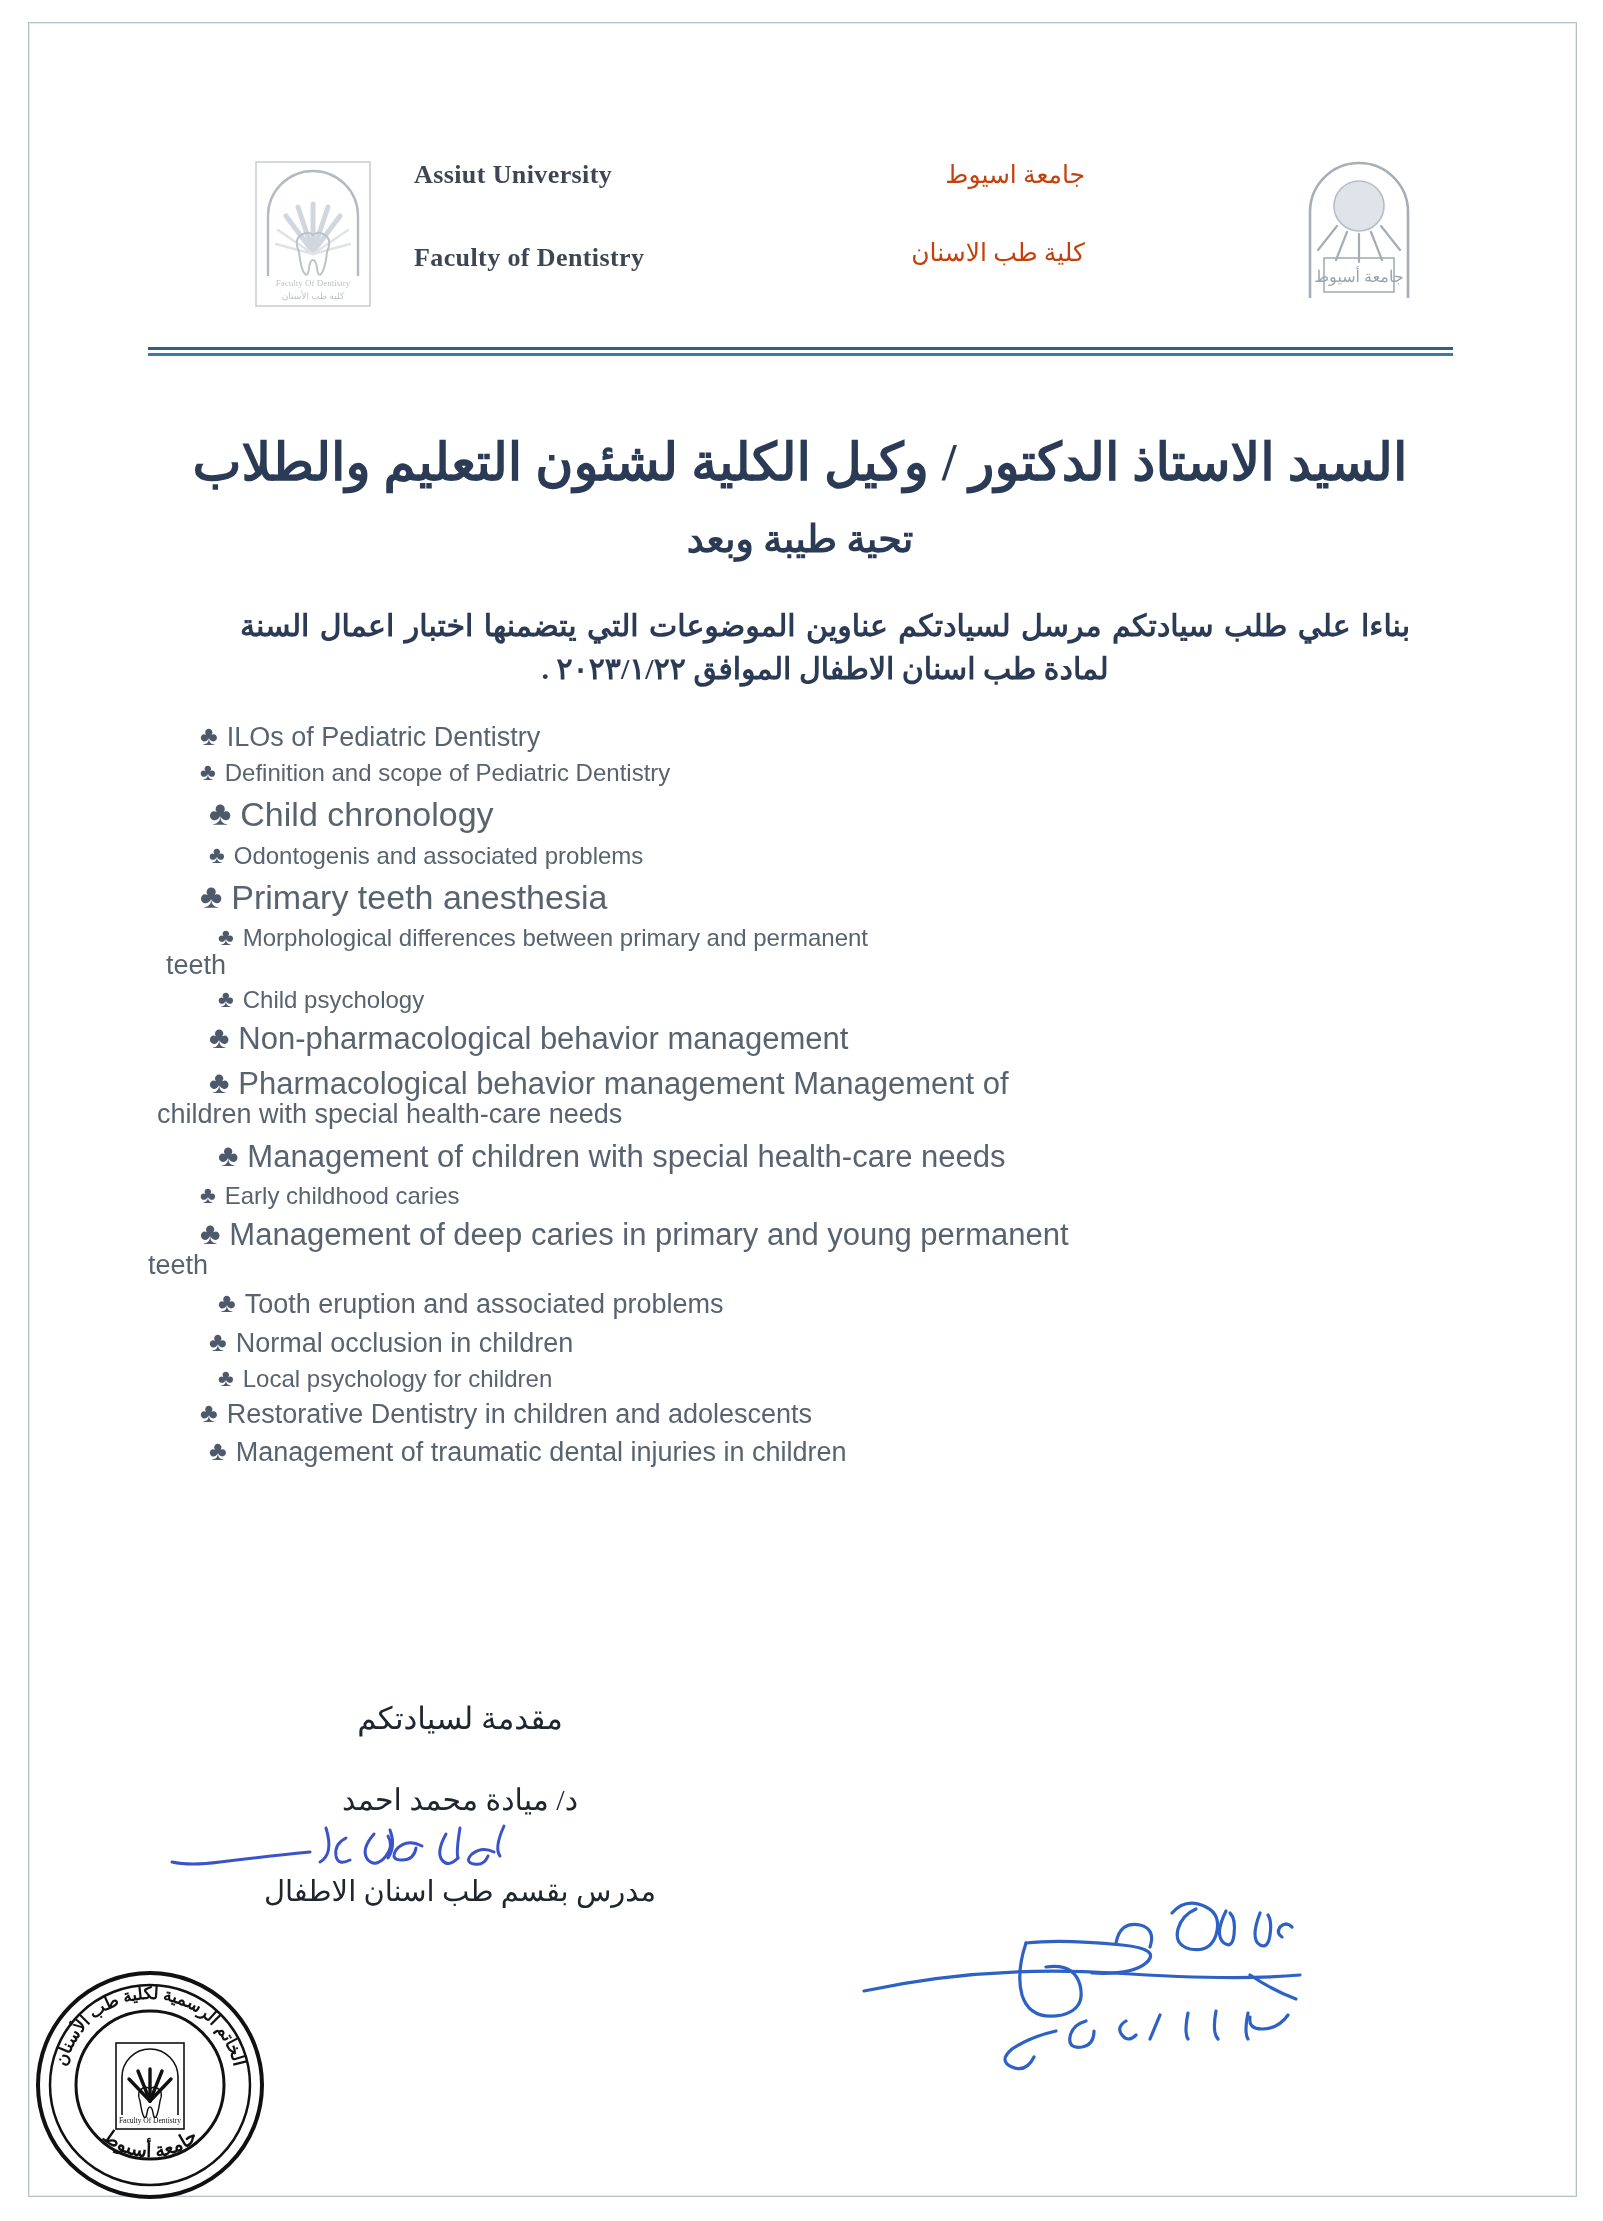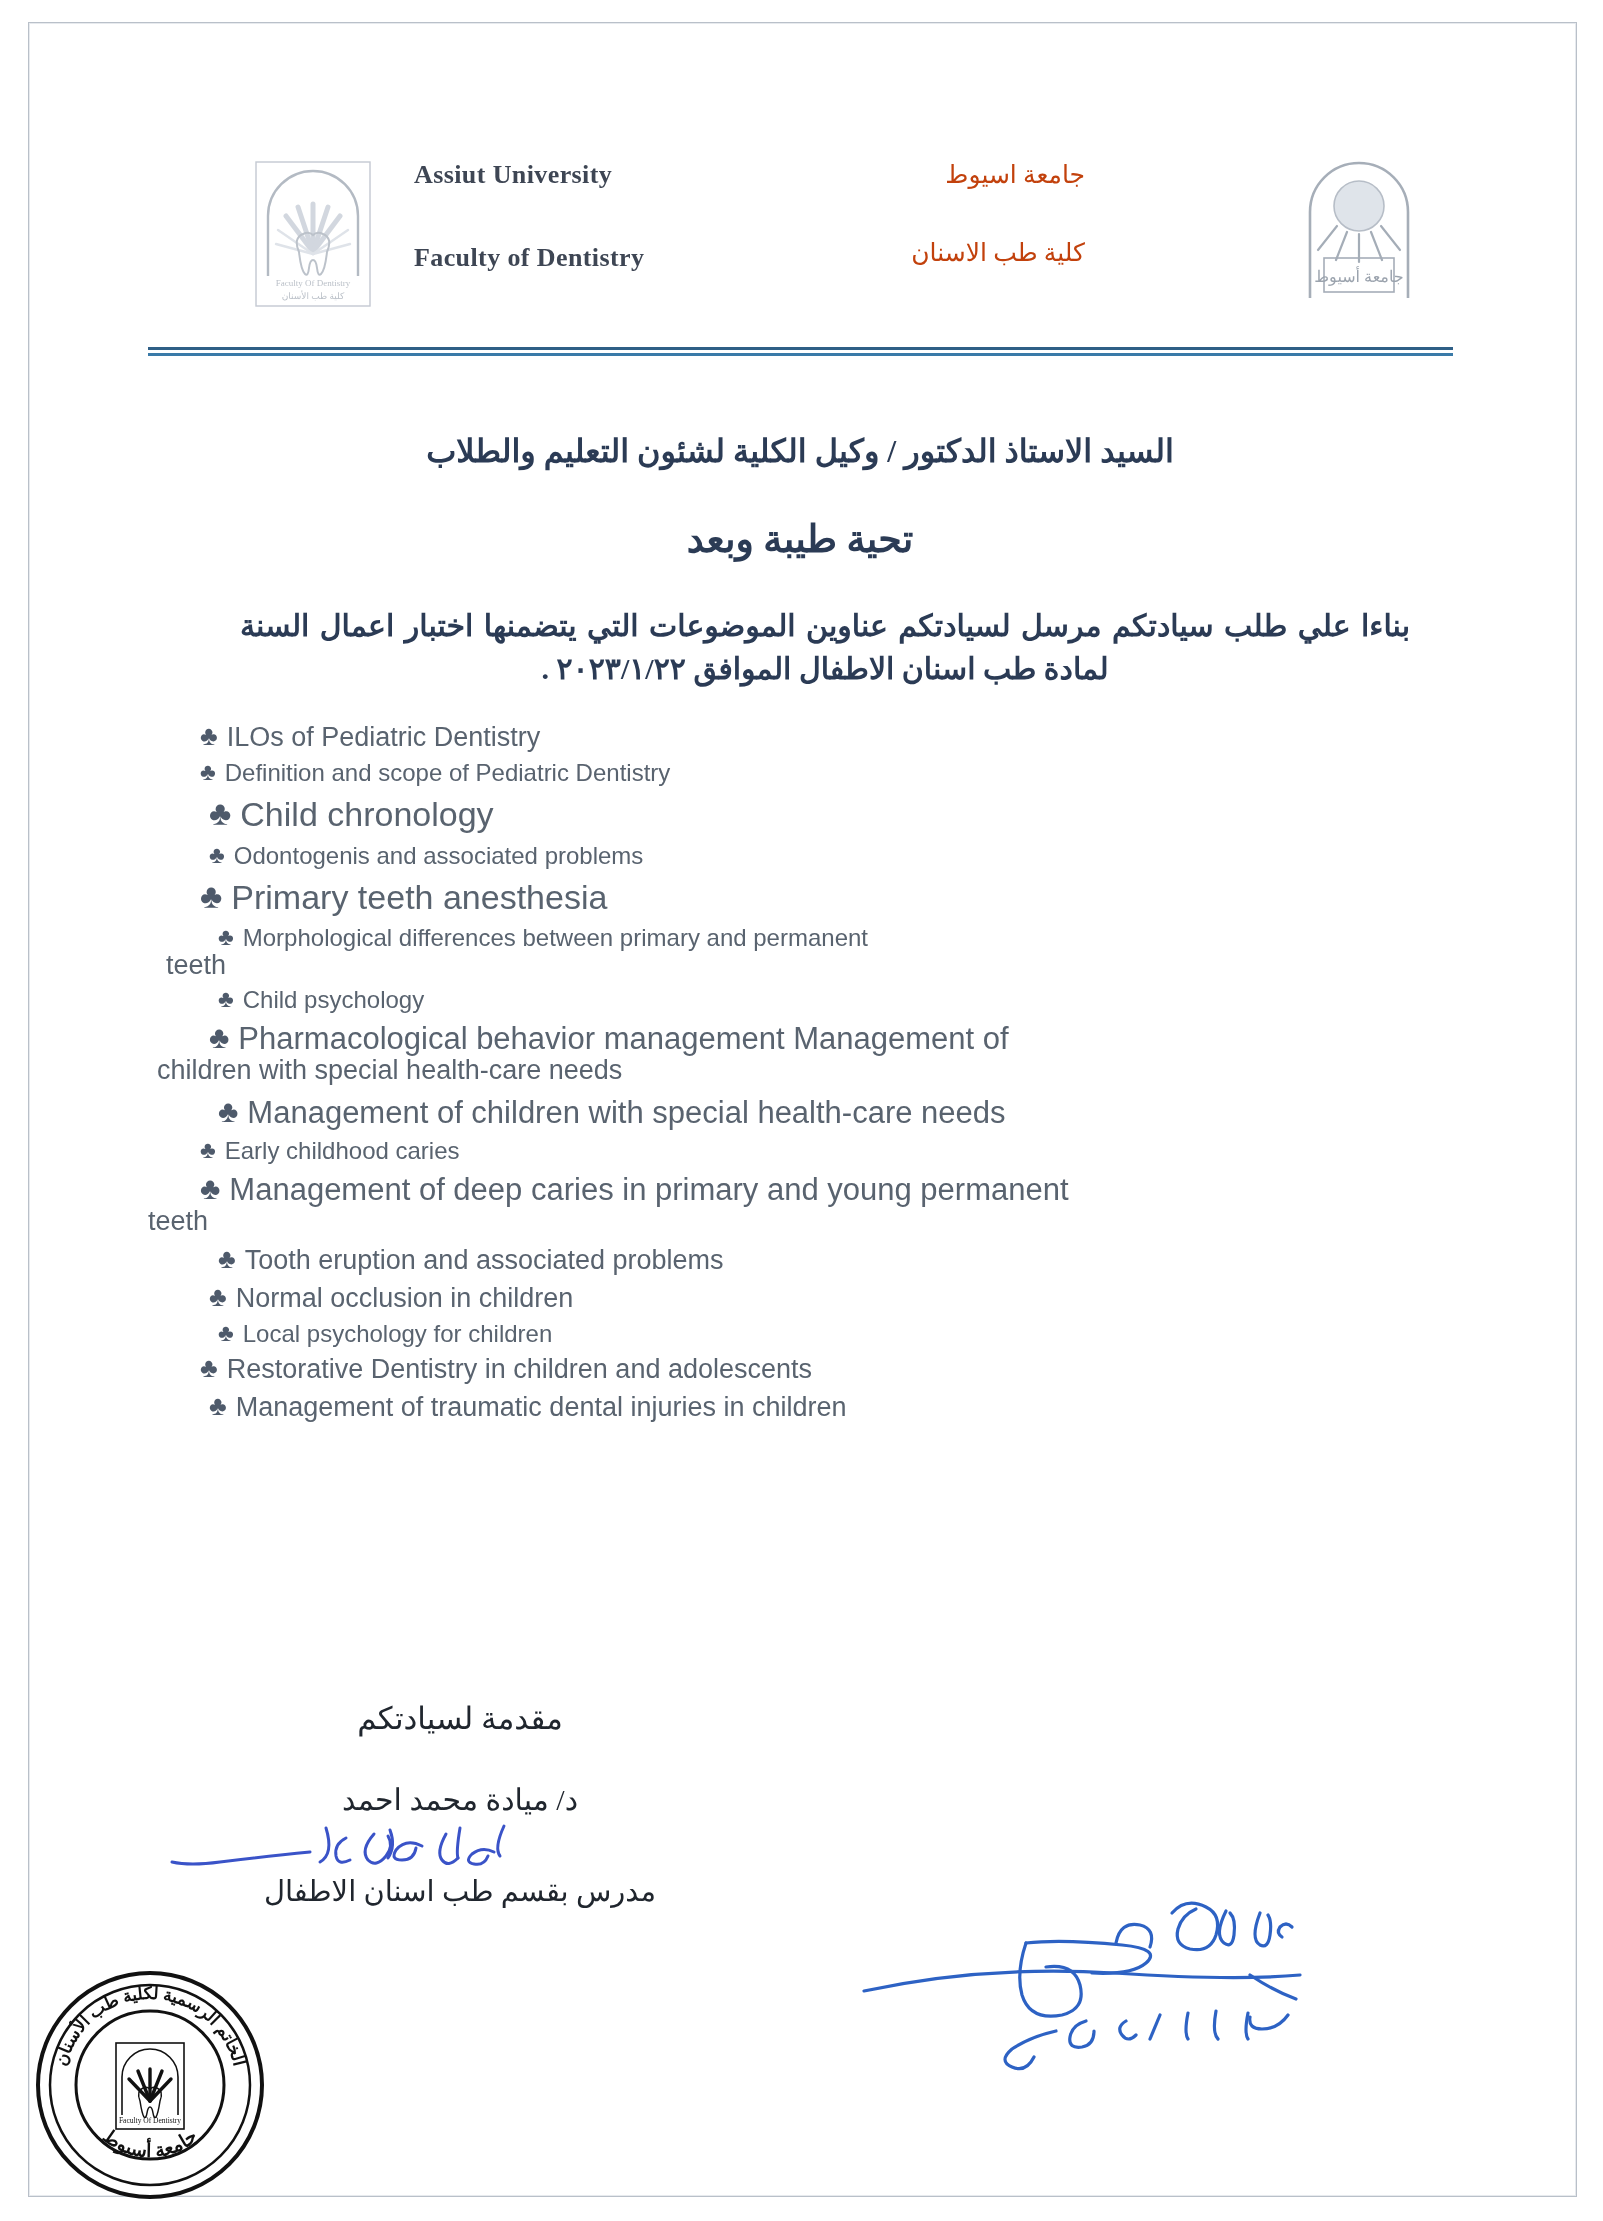--- a/index.html
+++ b/index.html
@@ -81,21 +81,21 @@
   .ar-block {
     position: absolute;
     left: 150px;
     width: 1300px;
     direction: rtl;
     text-align: center;
     color: #2b3b55;
     font-family: "Liberation Serif", serif;
     font-weight: bold;
   }
-  .ar-title1 { top: 432px; font-size: 32px; letter-spacing: .5px; }
+  .ar-title1 { top: 432px; font-size: 52px; letter-spacing: .5px; }
   .ar-title2 { top: 517px; font-size: 38px; }
   .ar-para {
     position: absolute;
     left: 240px;
     width: 1170px;
     top: 605px;
     direction: rtl;
     text-align: justify;
     text-align-last: center;
     color: #2b3b55;
@@ -245,20 +245,21 @@
   <div class="ar-para">بناءا علي طلب سيادتكم مرسل لسيادتكم عناوين الموضوعات التي يتضمنها اختبار اعمال السنة لمادة طب اسنان الاطفال الموافق ٢٠٢٣/١/٢٢ .</div>
 
   <div class="topics" id="topic-list">
       <div class="topic s-md ind-0"><span class="bullet">♣</span><span>ILOs of Pediatric Dentistry</span></div>
       <div class="topic s-sm ind-0"><span class="bullet">♣</span><span>Definition and scope of Pediatric Dentistry</span></div>
       <div class="topic s-xl ind-1"><span class="bullet">♣</span><span>Child chronology</span></div>
       <div class="topic s-sm ind-1"><span class="bullet">♣</span><span>Odontogenis and associated problems</span></div>
       <div class="topic s-xl ind-0"><span class="bullet">♣</span><span>Primary teeth anesthesia</span></div>
       <div class="topic s-sm ind-2"><span class="bullet">♣</span><span>Morphological differences between primary and permanent</span><span class="wrap-line wrap-md">teeth</span></div>
       <div class="topic s-sm ind-2"><span class="bullet">♣</span><span>Child psychology</span></div>
+      <div class="topic s-lg ind-1"><span class="bullet">♣</span><span>Non-pharmacological behavior management</span></div>
       <div class="topic s-lg ind-1"><span class="bullet">♣</span><span>Pharmacological behavior management Management of</span><span class="wrap-line wrap-md">children with special health-care needs</span></div>
       <div class="topic s-lg ind-2"><span class="bullet">♣</span><span>Management of children with special health-care needs</span></div>
       <div class="topic s-sm ind-0"><span class="bullet">♣</span><span>Early childhood caries</span></div>
       <div class="topic s-lg ind-0"><span class="bullet">♣</span><span>Management of deep caries in primary and young permanent</span><span class="wrap-line wrap-md">teeth</span></div>
       <div class="topic s-md ind-2"><span class="bullet">♣</span><span>Tooth eruption and associated problems</span></div>
       <div class="topic s-md ind-1"><span class="bullet">♣</span><span>Normal occlusion in children</span></div>
       <div class="topic s-sm ind-2"><span class="bullet">♣</span><span>Local psychology for children</span></div>
       <div class="topic s-md ind-0"><span class="bullet">♣</span><span>Restorative Dentistry in children and adolescents</span></div>
       <div class="topic s-md ind-1"><span class="bullet">♣</span><span>Management of traumatic dental injuries in children</span></div>
     </div>

